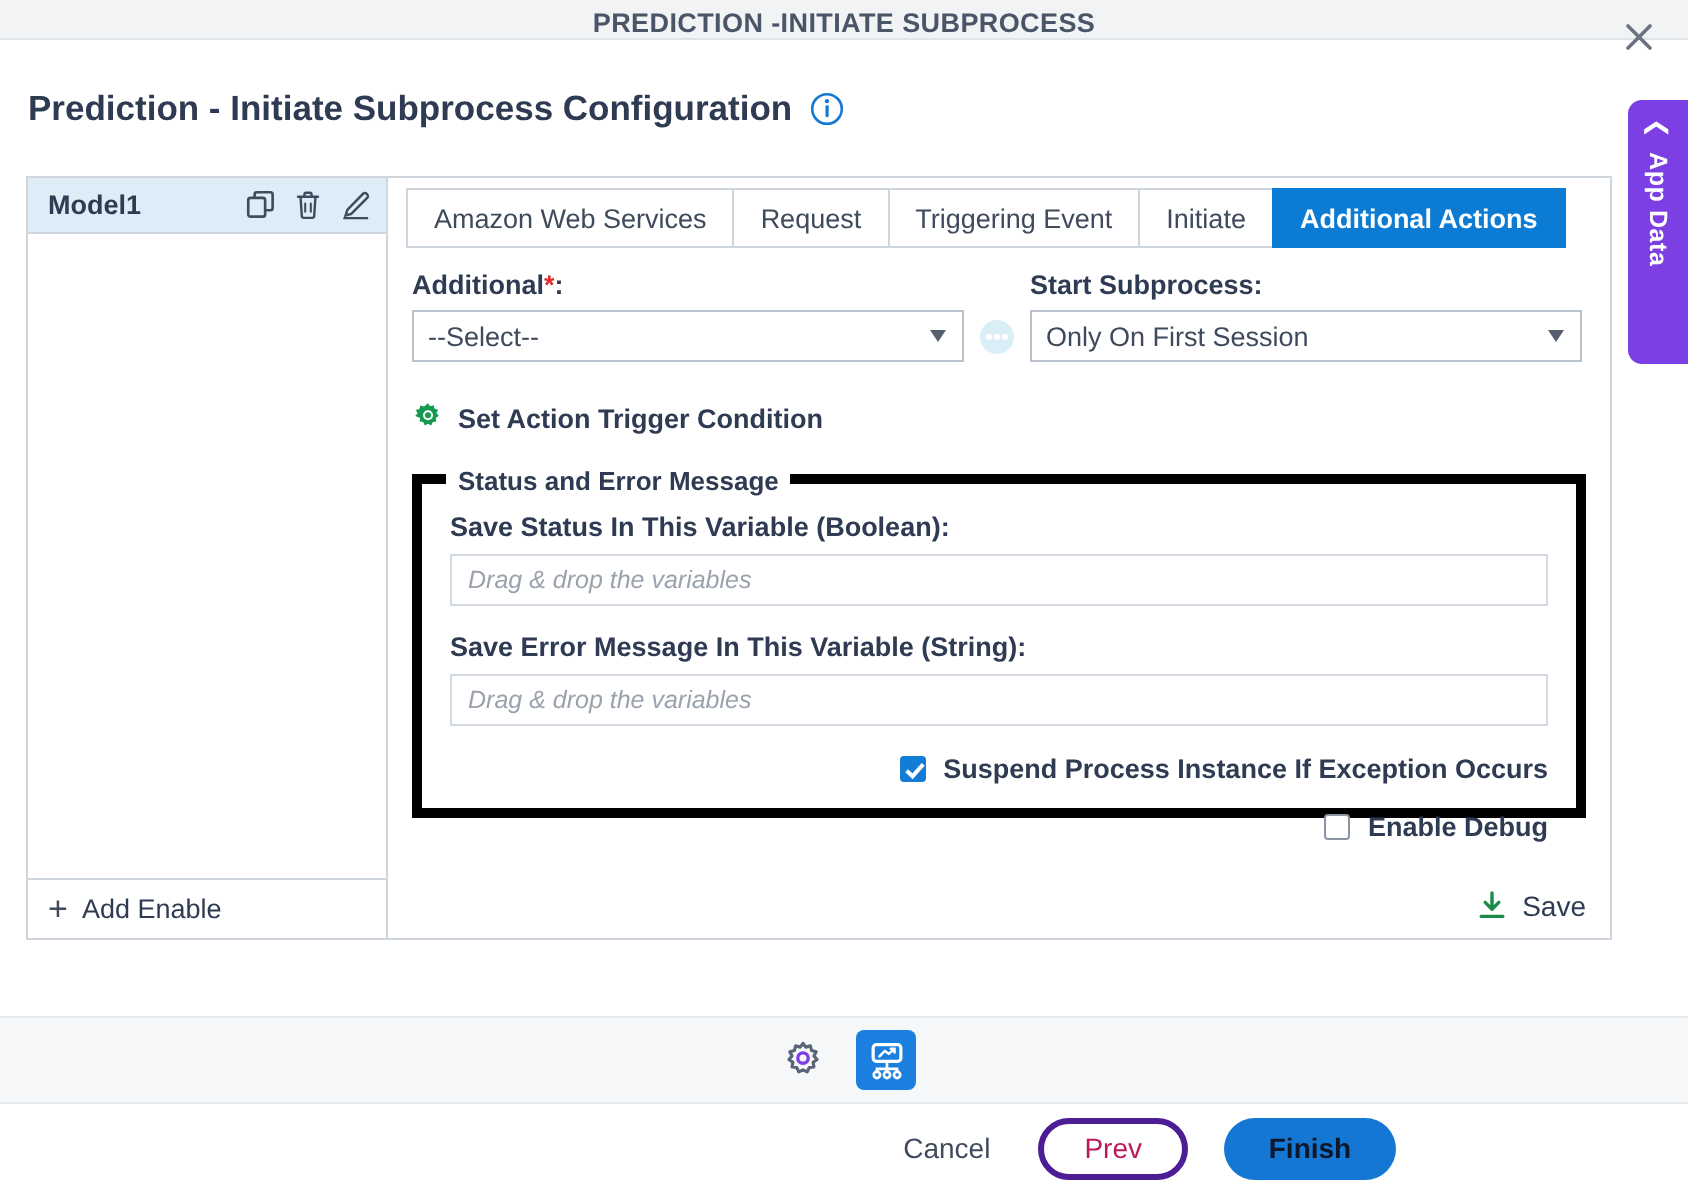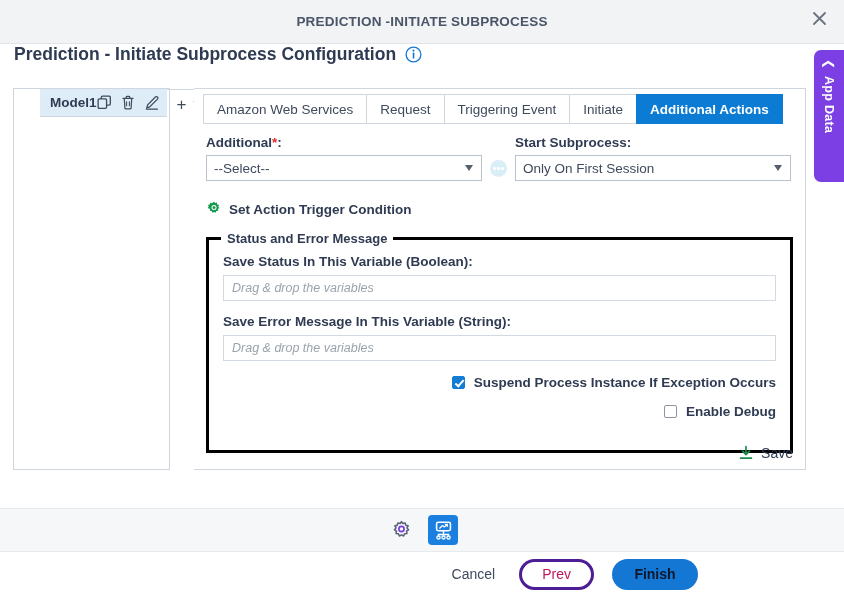--- a/index.html
+++ b/index.html
@@ -12,24 +12,24 @@
   }
   #app {
     position: relative;
     width: 844px; height: 596px;
     background: #ffffff;
   }
 
   
   .titlebar {
     position: absolute; top: 0; left: 0;
-    width: 844px; height: 44px;
+    width: 844px; height: 20px;
     background: #f1f3f5;
     border-bottom: 1px solid #e0e3e7;
-    display: flex; align-items: center; justify-content: center;
+    display: flex; align-items: flex-end; justify-content: center;
   }
   .titlebar-text {
     font-size: 13.5px;
     font-weight: 600;
     letter-spacing: .2px;
     color: #4a5568;
   }
   .close-btn {
     position: absolute; right: 14px; top: 7px;
     width: 22px; height: 22px;
@@ -71,24 +71,24 @@
     color: #fff;
     font-size: 12.5px;
     font-weight: bold;
     writing-mode: vertical-rl;
     letter-spacing: .3px;
   }
 
   
   .model-panel {
     position: absolute; left: 13px; top: 88px;
-    width: 157px; height: 382px;
+    width: 181px; height: 382px;
     border: 1px solid #cfd6de;
     background: #fff;
-    display: flex;  padding-left: 26px;
+    display: flex; flex-direction: column;
   }
   .model-row {
     height: 28px;
     background: #deecf7;
     border-bottom: 1px solid #cfd6de;
     display: flex; align-items: center;
     padding: 0 8px 0 10px;
     cursor: pointer;
   }
   .model-name {
@@ -198,23 +198,23 @@
   .trigger-text {
     font-size: 13.5px;
     font-weight: bold;
     color: #2f3b52;
   }
 
   
   .fieldset {
     position: relative;
     margin-top: 20px;
-    border: 3px solid #000000;
+    border: 5px solid #000000;
     padding: 14px 14px 14px 14px;
-    height: 216px;
+    height: 172px;
   }
   .legend {
     position: absolute; top: -9px; left: 12px;
     background: #fff;
     padding: 0 6px;
     font-size: 13px;
     font-weight: bold;
     color: #2f3b52;
   }
   .var-input {

